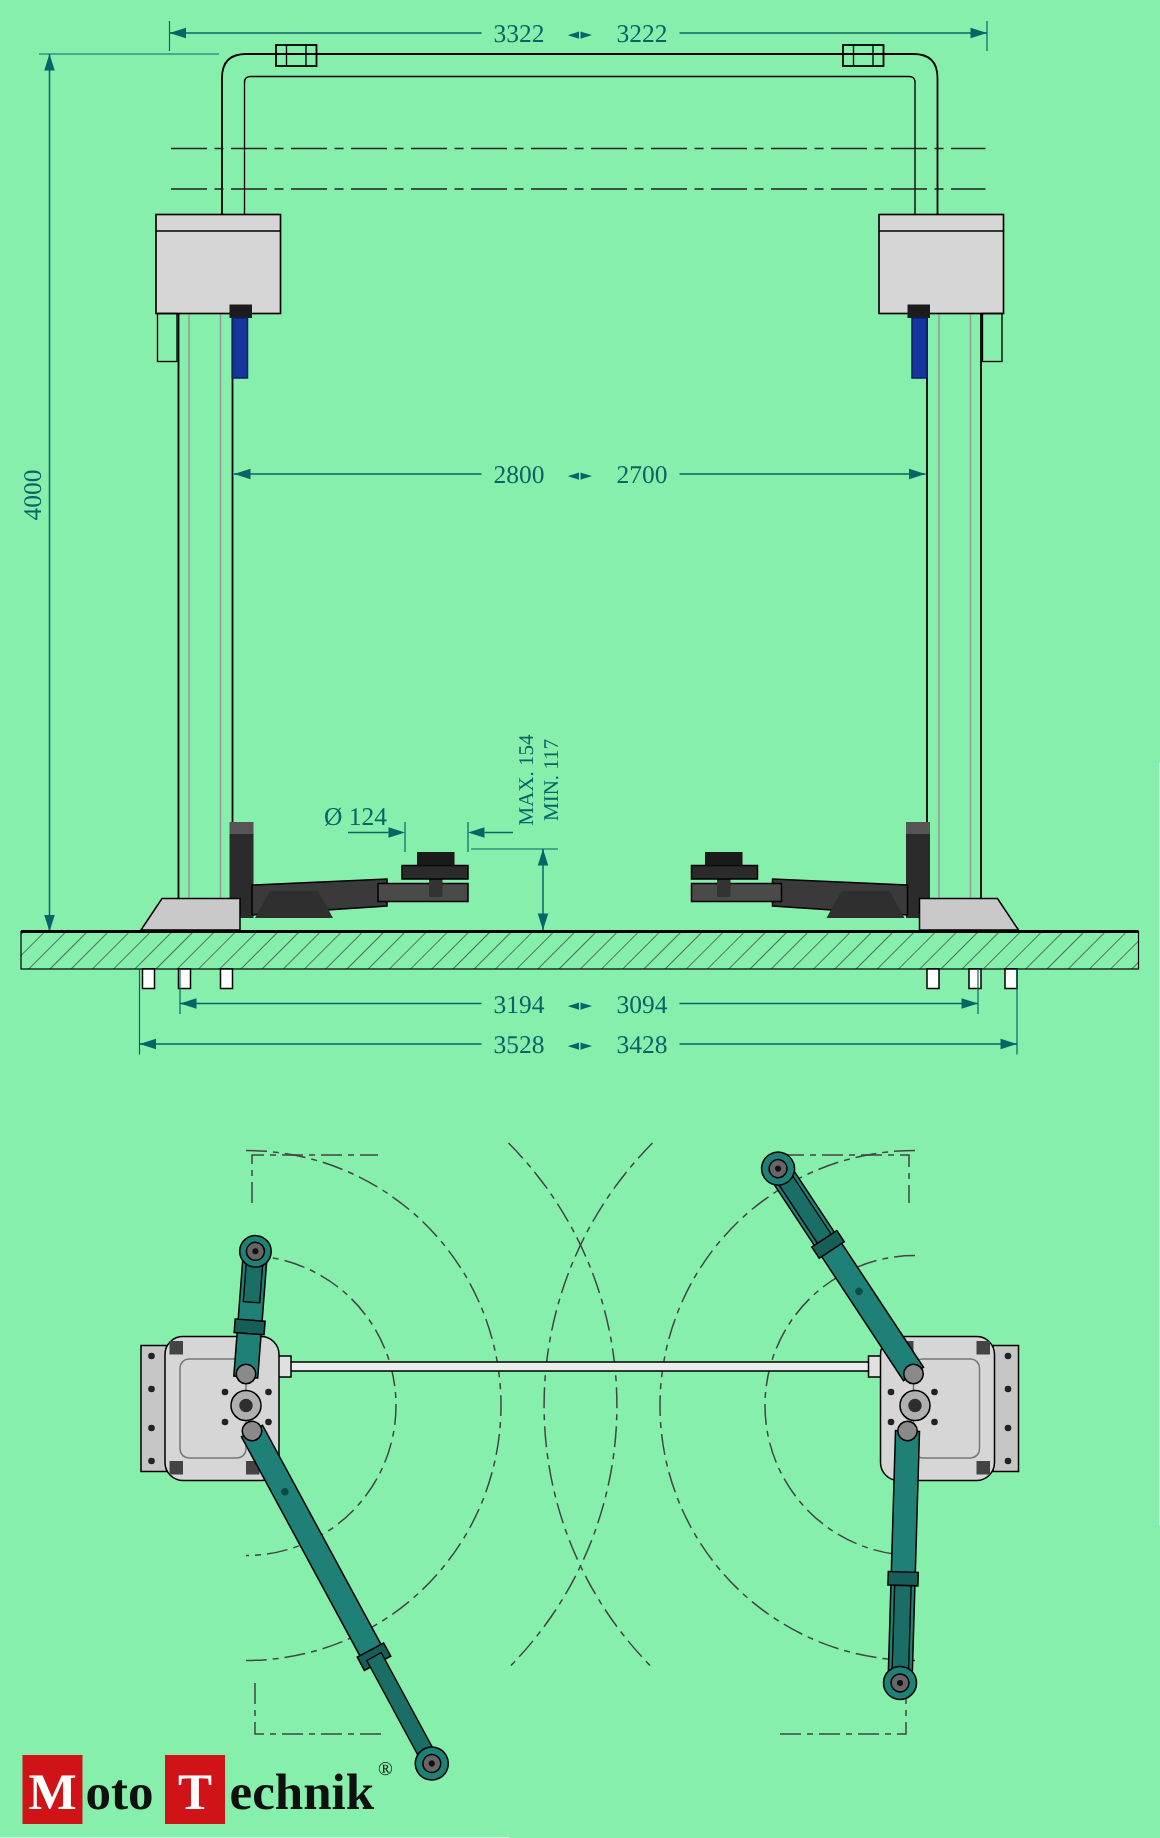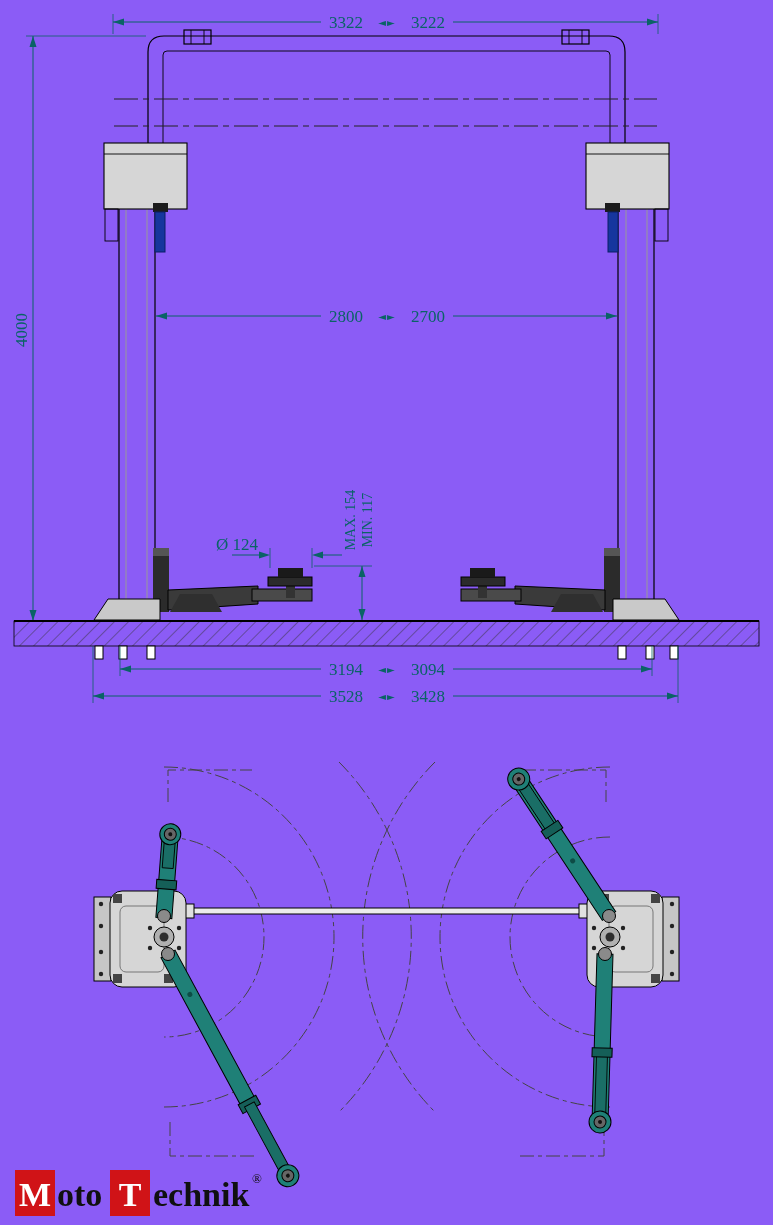--- a/index.html
+++ b/index.html
@@ -1,16 +1,16 @@
 <!DOCTYPE html>
 <html><head>
 <meta charset="utf-8">
 <style>
   html,body{margin:0;padding:0;background:#ffffff;}
-  .canvas{position:relative;width:773px;height:1225px;background:#8b5cf6;overflow:hidden;
+  .canvas{position:relative;width:773px;height:1225px;background:#86efac;overflow:hidden;
           font-family:"Liberation Serif","DejaVu Serif",serif;}
   svg{position:absolute;left:0;top:0;}
 
   
   .dim-line{stroke:#0a6366;stroke-width:1;fill:none;}
   .ext-line{stroke:#0a6366;stroke-width:0.8;fill:none;}
   .arrowhead{fill:#0a6366;stroke:none;}
   text.dim{font:17px "Liberation Serif","DejaVu Serif",serif;fill:#0a6366;}
   text.dim-small{font:14px "Liberation Serif","DejaVu Serif",serif;fill:#0a6366;}
   text.arrow{font:10px "DejaVu Sans",sans-serif;fill:#0a6366;letter-spacing:1px;}

